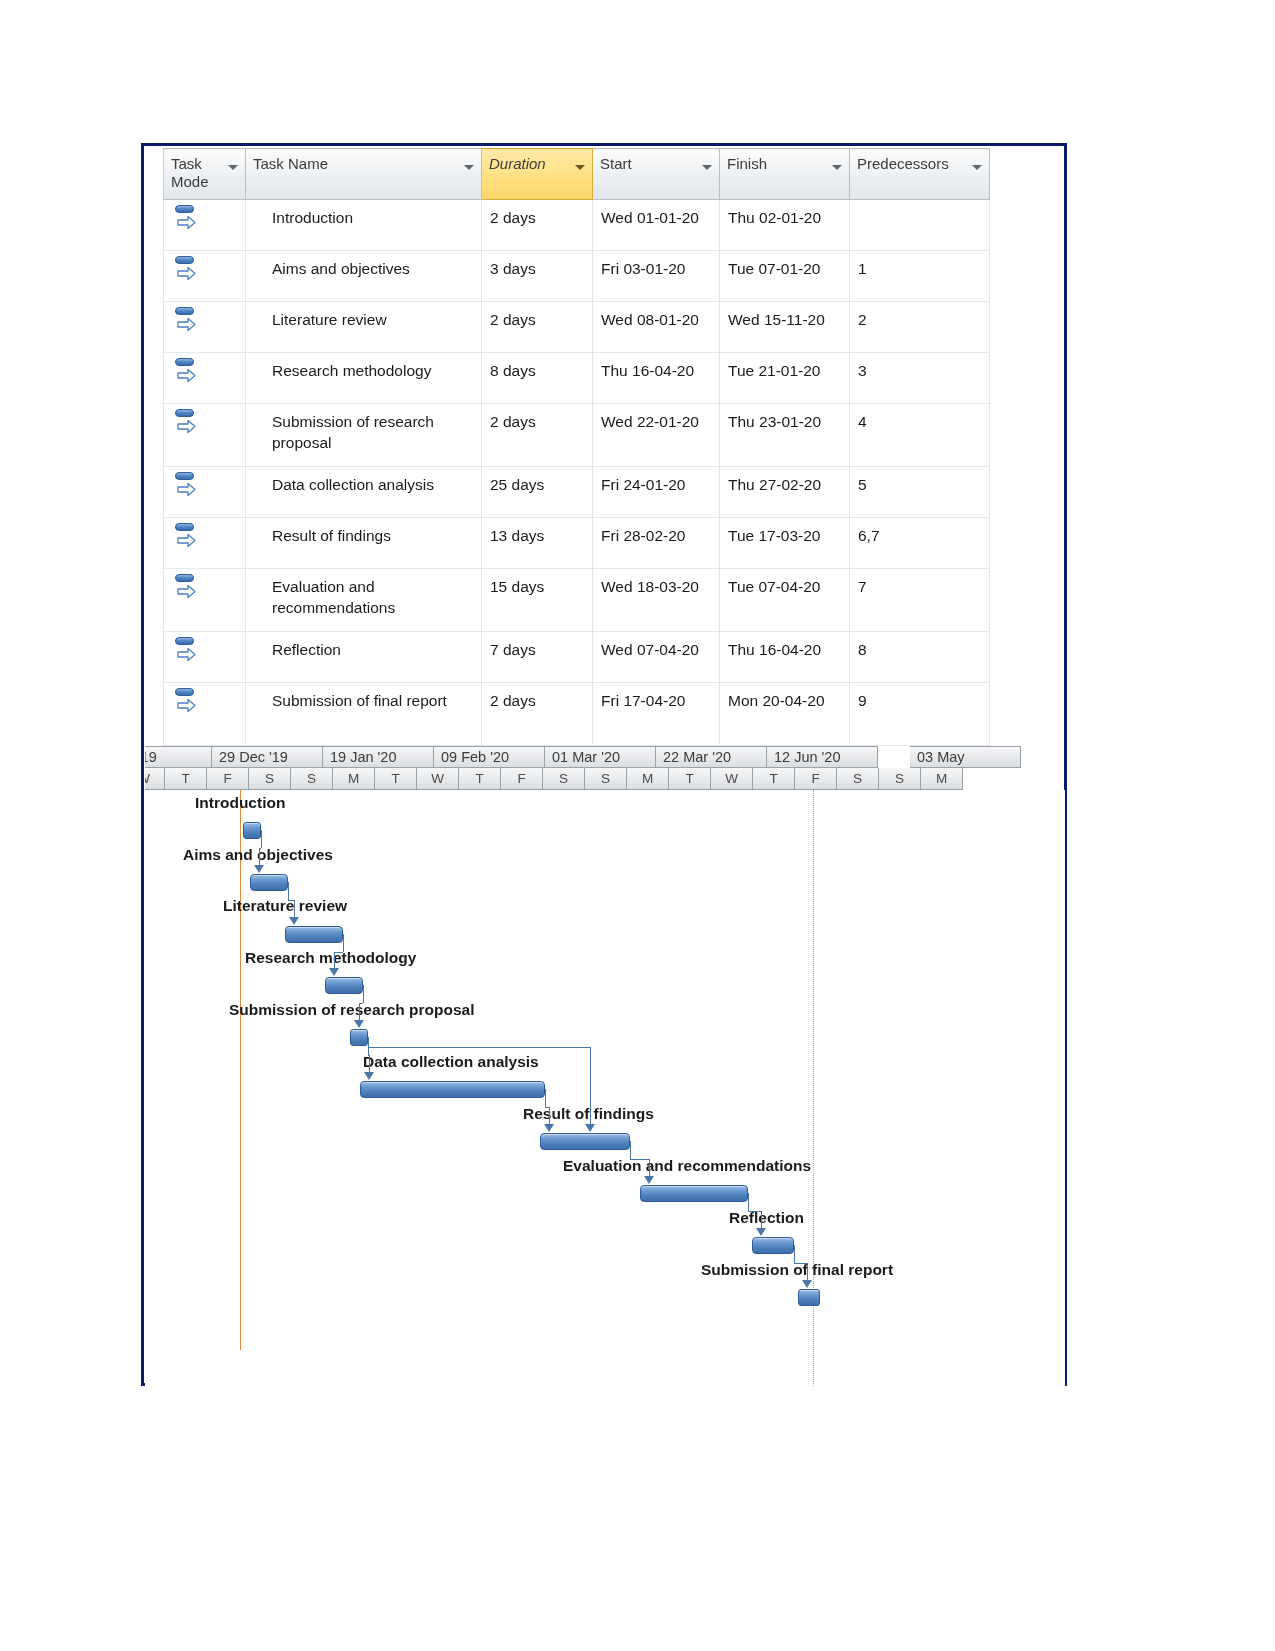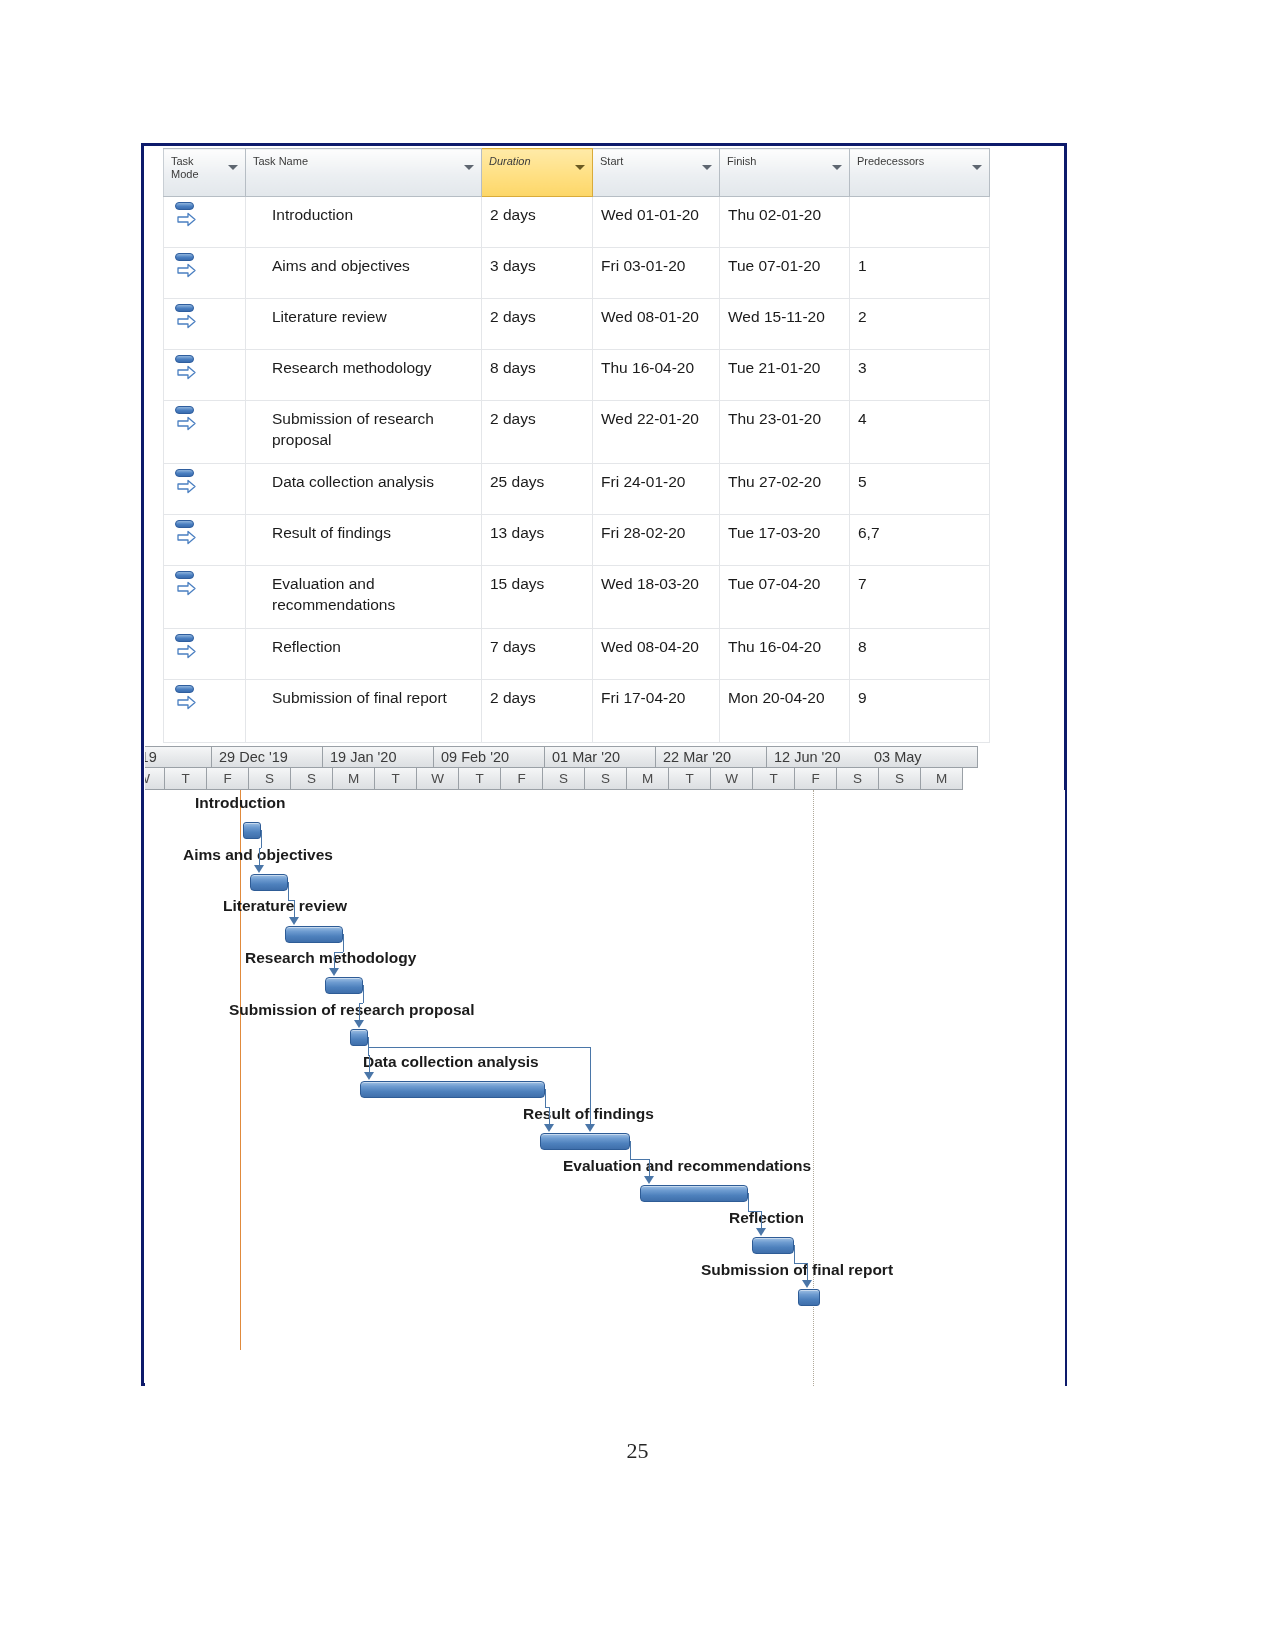--- a/index.html
+++ b/index.html
@@ -43,21 +43,21 @@
   #task-table col.c-dur    { width: 111px; }
   #task-table col.c-start  { width: 127px; }
   #task-table col.c-finish { width: 130px; }
   #task-table col.c-pred   { width: 140px; }
 
   #task-table thead th {
     background: linear-gradient(to bottom, #fdfdfd 0%, #eceff2 55%, #e2e7eb 100%);
     border: 1px solid #b6bdc4;
     border-left: 1px solid #c8ced4;
     font-weight: normal;
-    font-size: 11px;
+    font-size: 15px;
     color: #3b3b3b;
     text-align: left;
     vertical-align: top;
     padding: 6px 7px 7px 7px;
     height: 48px;
     position: relative;
   }
   #task-table thead th.dur-head {
     background: linear-gradient(to bottom, #ffeaa7 0%, #ffdf80 60%, #fcd668 100%);
     border-color: #d9ab3a;
@@ -326,21 +326,21 @@
             <td>Wed 18-03-20</td>
             <td>Tue 07-04-20</td>
             <td>7</td>
           </tr>
           <tr>
             <td class="cell-mode"><span class="mode-icon"><span class="bar"></span><svg class="arw" viewBox="0 0 19 15">
                   <path d="M1 5 H11 V1.5 L18 7.5 L11 13.5 V10 H1 Z" fill="#ffffff" stroke="#4a7fc1" stroke-width="1.3" stroke-linejoin="round"></path>
                 </svg></span></td>
             <td class="cell-name">Reflection</td>
             <td>7 days</td>
-            <td>Wed 08-04-20</td>
+            <td>Wed 07-04-20</td>
             <td>Thu 16-04-20</td>
             <td>8</td>
           </tr>
           <tr class="tall">
             <td class="cell-mode"><span class="mode-icon"><span class="bar"></span><svg class="arw" viewBox="0 0 19 15">
                   <path d="M1 5 H11 V1.5 L18 7.5 L11 13.5 V10 H1 Z" fill="#ffffff" stroke="#4a7fc1" stroke-width="1.3" stroke-linejoin="round"></path>
                 </svg></span></td>
             <td class="cell-name">Submission of final report</td>
             <td>2 days</td>
             <td>Fri 17-04-20</td>
@@ -354,21 +354,21 @@
 
       <div id="tl-head">
         <div class="tl-row weeks" id="tl-weeks">
             <div class="tl-cell" style="left: -44px; width: 111px;">Dec '19</div>
             <div class="tl-cell" style="left: 67px; width: 111px;">29 Dec '19</div>
             <div class="tl-cell" style="left: 178px; width: 111px;">19 Jan '20</div>
             <div class="tl-cell" style="left: 289px; width: 111px;">09 Feb '20</div>
             <div class="tl-cell" style="left: 400px; width: 111px;">01 Mar '20</div>
             <div class="tl-cell" style="left: 511px; width: 111px;">22 Mar '20</div>
             <div class="tl-cell" style="left: 622px; width: 111px;">12 Jun '20</div>
-            <div class="tl-cell" style="left: 722px; width: 111px;">03 May</div>
+            <div class="tl-cell" style="left: 765px; width: 111px;">03 May</div>
           </div>
         <div class="tl-row days" id="tl-days">
             <div class="tl-cell" style="left: -22px; width: 42px;">W</div>
             <div class="tl-cell" style="left: 20px; width: 42px;">T</div>
             <div class="tl-cell" style="left: 62px; width: 42px;">F</div>
             <div class="tl-cell" style="left: 104px; width: 42px;">S</div>
             <div class="tl-cell" style="left: 146px; width: 42px;">S</div>
             <div class="tl-cell" style="left: 188px; width: 42px;">M</div>
             <div class="tl-cell" style="left: 230px; width: 42px;">T</div>
             <div class="tl-cell" style="left: 272px; width: 42px;">W</div>
@@ -455,14 +455,13 @@
             <div class="link h" style="left: 223px; top: 257px; width: 222px;"></div>
             <div class="link v" style="left: 445px; top: 257px; height: 77px;"></div>
             <div class="arrowhead" style="left: 440px; top: 334px;"></div>
           </div>
 
       </div>
     </div>
 
   </div>
 
-  <div id="page-number">25</div>
 </div>
 
 </body></html>

